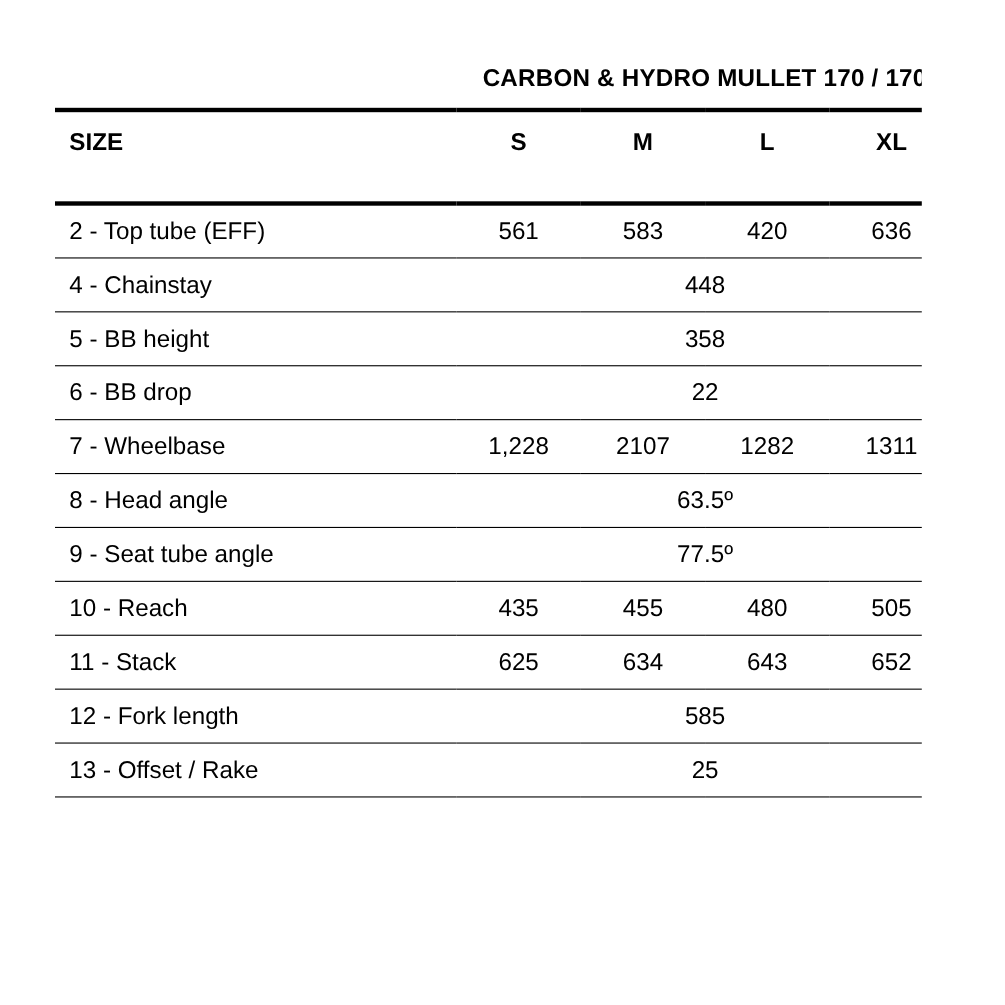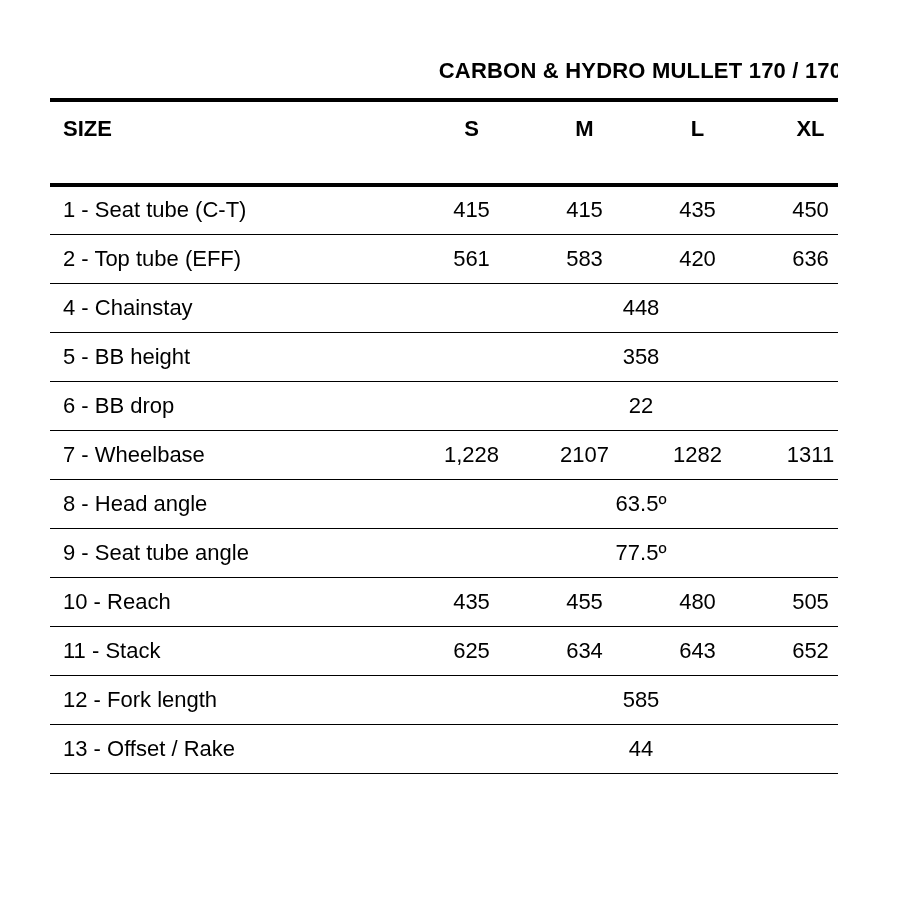--- a/index.html
+++ b/index.html
@@ -82,27 +82,20 @@
       <tr>
         <th class="label">SIZE</th>
         <th>S</th>
         <th>M</th>
         <th>L</th>
         <th>XL</th>
       </tr>
     </thead>
     <tbody>
         <tr>
-          <td class="label">1 - Seat tube (C-T)</td>
-          <td class="val">415</td>
-          <td class="val">415</td>
-          <td class="val">435</td>
-          <td class="val">450</td>
-        </tr>
-        <tr>
           <td class="label">2 - Top tube (EFF)</td>
           <td class="val">561</td>
           <td class="val">583</td>
           <td class="val">420</td>
           <td class="val">636</td>
         </tr>
         <tr>
           <td class="label">4 - Chainstay</td>
           <td class="val" colspan="4">448</td>
         </tr>
@@ -142,17 +135,17 @@
           <td class="val">634</td>
           <td class="val">643</td>
           <td class="val">652</td>
         </tr>
         <tr>
           <td class="label">12 - Fork length</td>
           <td class="val" colspan="4">585</td>
         </tr>
         <tr>
           <td class="label">13 - Offset / Rake</td>
-          <td class="val" colspan="4">44</td>
+          <td class="val" colspan="4">25</td>
         </tr>
       </tbody>
   </table>
 </div>
 
 </body></html>

